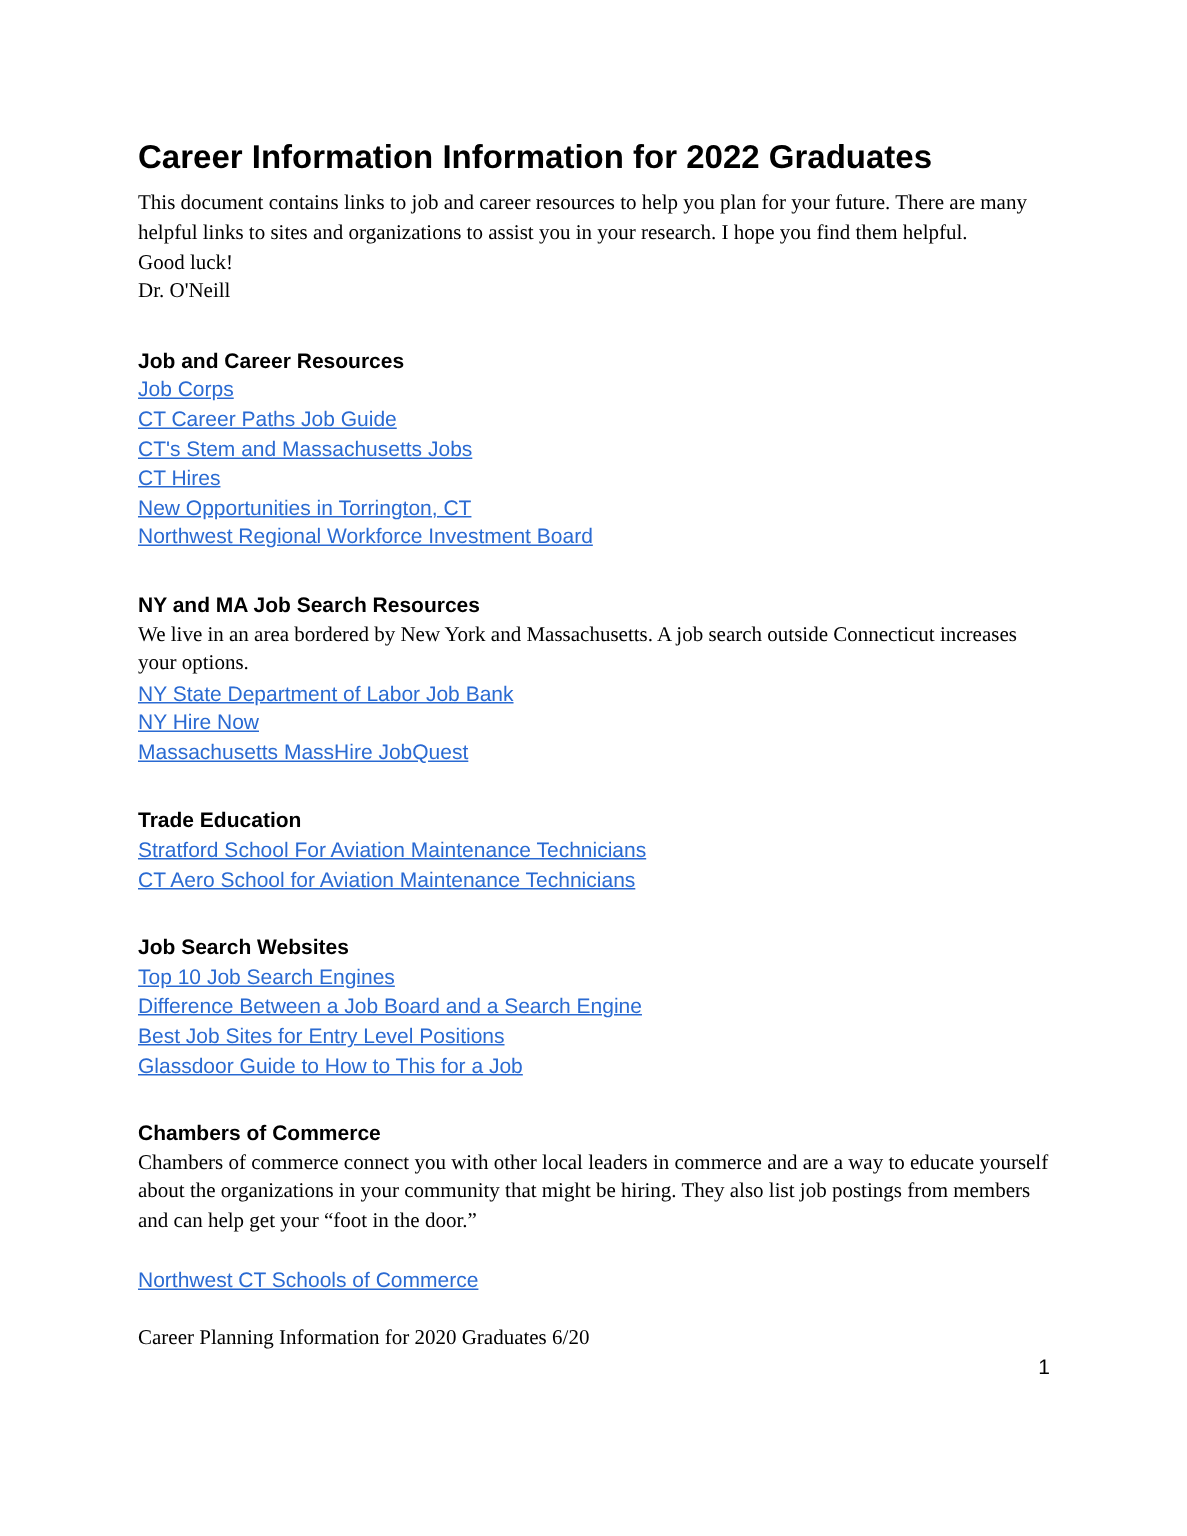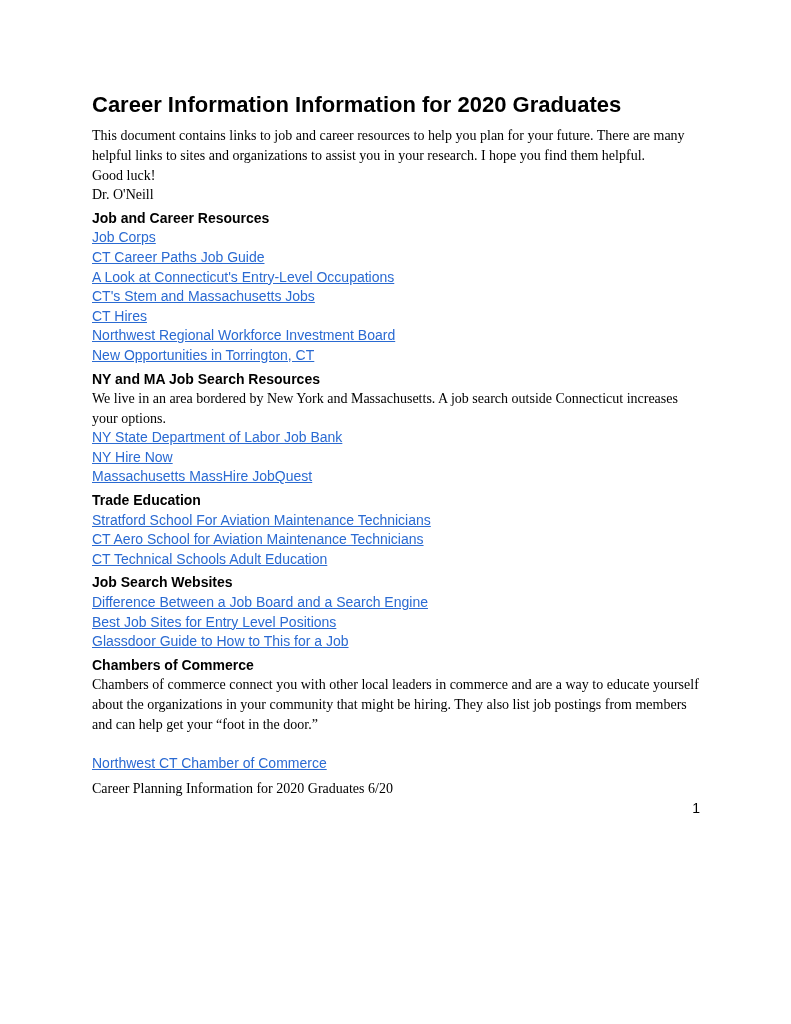--- a/index.html
+++ b/index.html
@@ -28,96 +28,95 @@
     margin: 0 0 8px 0;
     letter-spacing: 0;
   }
   .body-text {
     font-size: 14px;
     line-height: 1.4;
     margin: 0;
     font-family: Liberation Serif, serif;
   }
   .section {
-    margin-top: 4px;
+    margin-top: 26px;
   }
   .section-heading {
     font-size: 14px;
     font-weight: bold;
     line-height: 1.4;
     margin: 0;
   }
   .linkline {
     font-size: 14px;
     line-height: 1.4;
   }
   .doclink {
     color: #2a6ad2;
     cursor: pointer;
   }
   .gap-line {
     height: 19.6px;
   }
   .footer-line {
-    margin-top: 6px;
+    margin-top: 19px;
   }
   .page-number {
     font-size: 14px;
     line-height: 1.4;
     text-align: right;
     margin: 0;
   }
 </style>
 </head>
 <body>
 
 <div class="page">
 
-  <h1 class="doc-title">Career Information Information for 2020 Graduates</h1>
+  <h1 class="doc-title">Career Information Information for 2022 Graduates</h1>
 
   <p class="body-text">This document contains links to job and career resources to help you plan for your future. There are many helpful links to sites and organizations to assist you in your research. I hope you find them helpful.</p>
   <p class="body-text">Good luck!</p>
   <p class="body-text">Dr. O'Neill</p>
 
   <div class="section">
     <h2 class="section-heading">Job and Career Resources</h2>
     <div class="linkline"><a href="#" class="doclink">Job Corps</a></div>
     <div class="linkline"><a href="#" class="doclink">CT Career Paths Job Guide</a></div>
-    <div class="linkline"><a href="#" class="doclink">A Look at Connecticut's Entry-Level Occupations</a></div>
     <div class="linkline"><a href="#" class="doclink">CT's Stem and Massachusetts Jobs</a></div>
     <div class="linkline"><a href="#" class="doclink">CT Hires</a></div>
+    <div class="linkline"><a href="#" class="doclink">New Opportunities in Torrington, CT</a></div>
     <div class="linkline"><a href="#" class="doclink">Northwest Regional Workforce Investment Board</a></div>
-    <div class="linkline"><a href="#" class="doclink">New Opportunities in Torrington, CT</a></div>
   </div>
 
   <div class="section">
     <h2 class="section-heading">NY and MA Job Search Resources</h2>
     <p class="body-text">We live in an area bordered by New York and Massachusetts. A job search outside Connecticut increases your options.</p>
     <div class="linkline"><a href="#" class="doclink">NY State Department of Labor Job Bank</a></div>
     <div class="linkline"><a href="#" class="doclink">NY Hire Now</a></div>
     <div class="linkline"><a href="#" class="doclink">Massachusetts MassHire JobQuest</a></div>
   </div>
 
   <div class="section">
     <h2 class="section-heading">Trade Education</h2>
     <div class="linkline"><a href="#" class="doclink">Stratford School For Aviation Maintenance Technicians</a></div>
     <div class="linkline"><a href="#" class="doclink">CT Aero School for Aviation Maintenance Technicians</a></div>
-    <div class="linkline"><a href="#" class="doclink">CT Technical Schools Adult Education</a></div>
   </div>
 
   <div class="section">
     <h2 class="section-heading">Job Search Websites</h2>
+    <div class="linkline"><a href="#" class="doclink">Top 10 Job Search Engines</a></div>
     <div class="linkline"><a href="#" class="doclink">Difference Between a Job Board and a Search Engine</a></div>
     <div class="linkline"><a href="#" class="doclink">Best Job Sites for Entry Level Positions</a></div>
     <div class="linkline"><a href="#" class="doclink">Glassdoor Guide to How to This for a Job</a></div>
   </div>
 
   <div class="section">
     <h2 class="section-heading">Chambers of Commerce</h2>
     <p class="body-text">Chambers of commerce connect you with other local leaders in commerce and are a way to educate yourself about the organizations in your community that might be hiring. They also list job postings from members and can help get your “foot in the door.”</p>
     <div class="gap-line"></div>
-    <div class="linkline"><a href="#" class="doclink">Northwest CT Chamber of Commerce</a></div>
+    <div class="linkline"><a href="#" class="doclink">Northwest CT Schools of Commerce</a></div>
   </div>
 
   <p class="body-text footer-line">Career Planning Information for 2020 Graduates 6/20</p>
   <p class="page-number">1</p>
 
 </div>
 
 </body></html>

